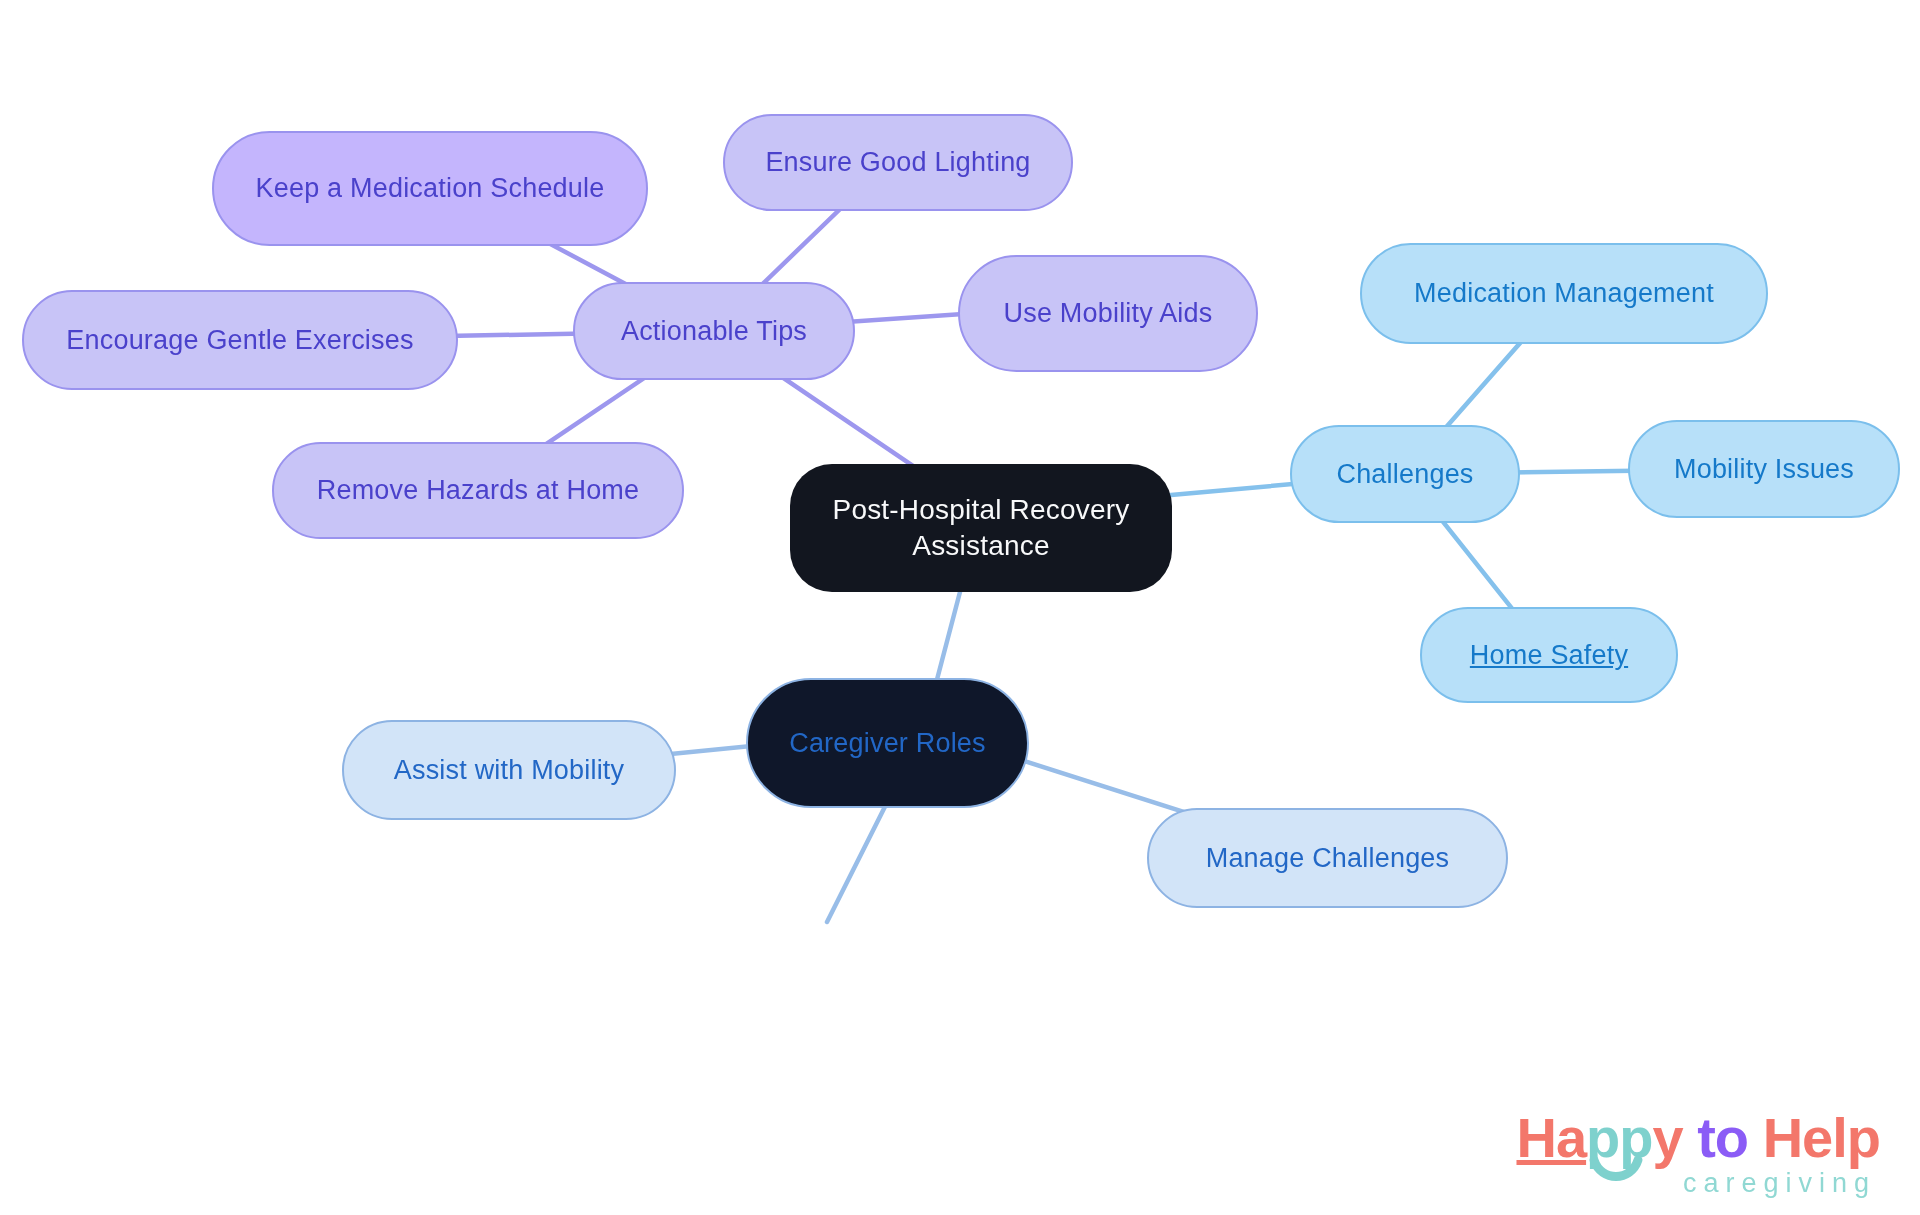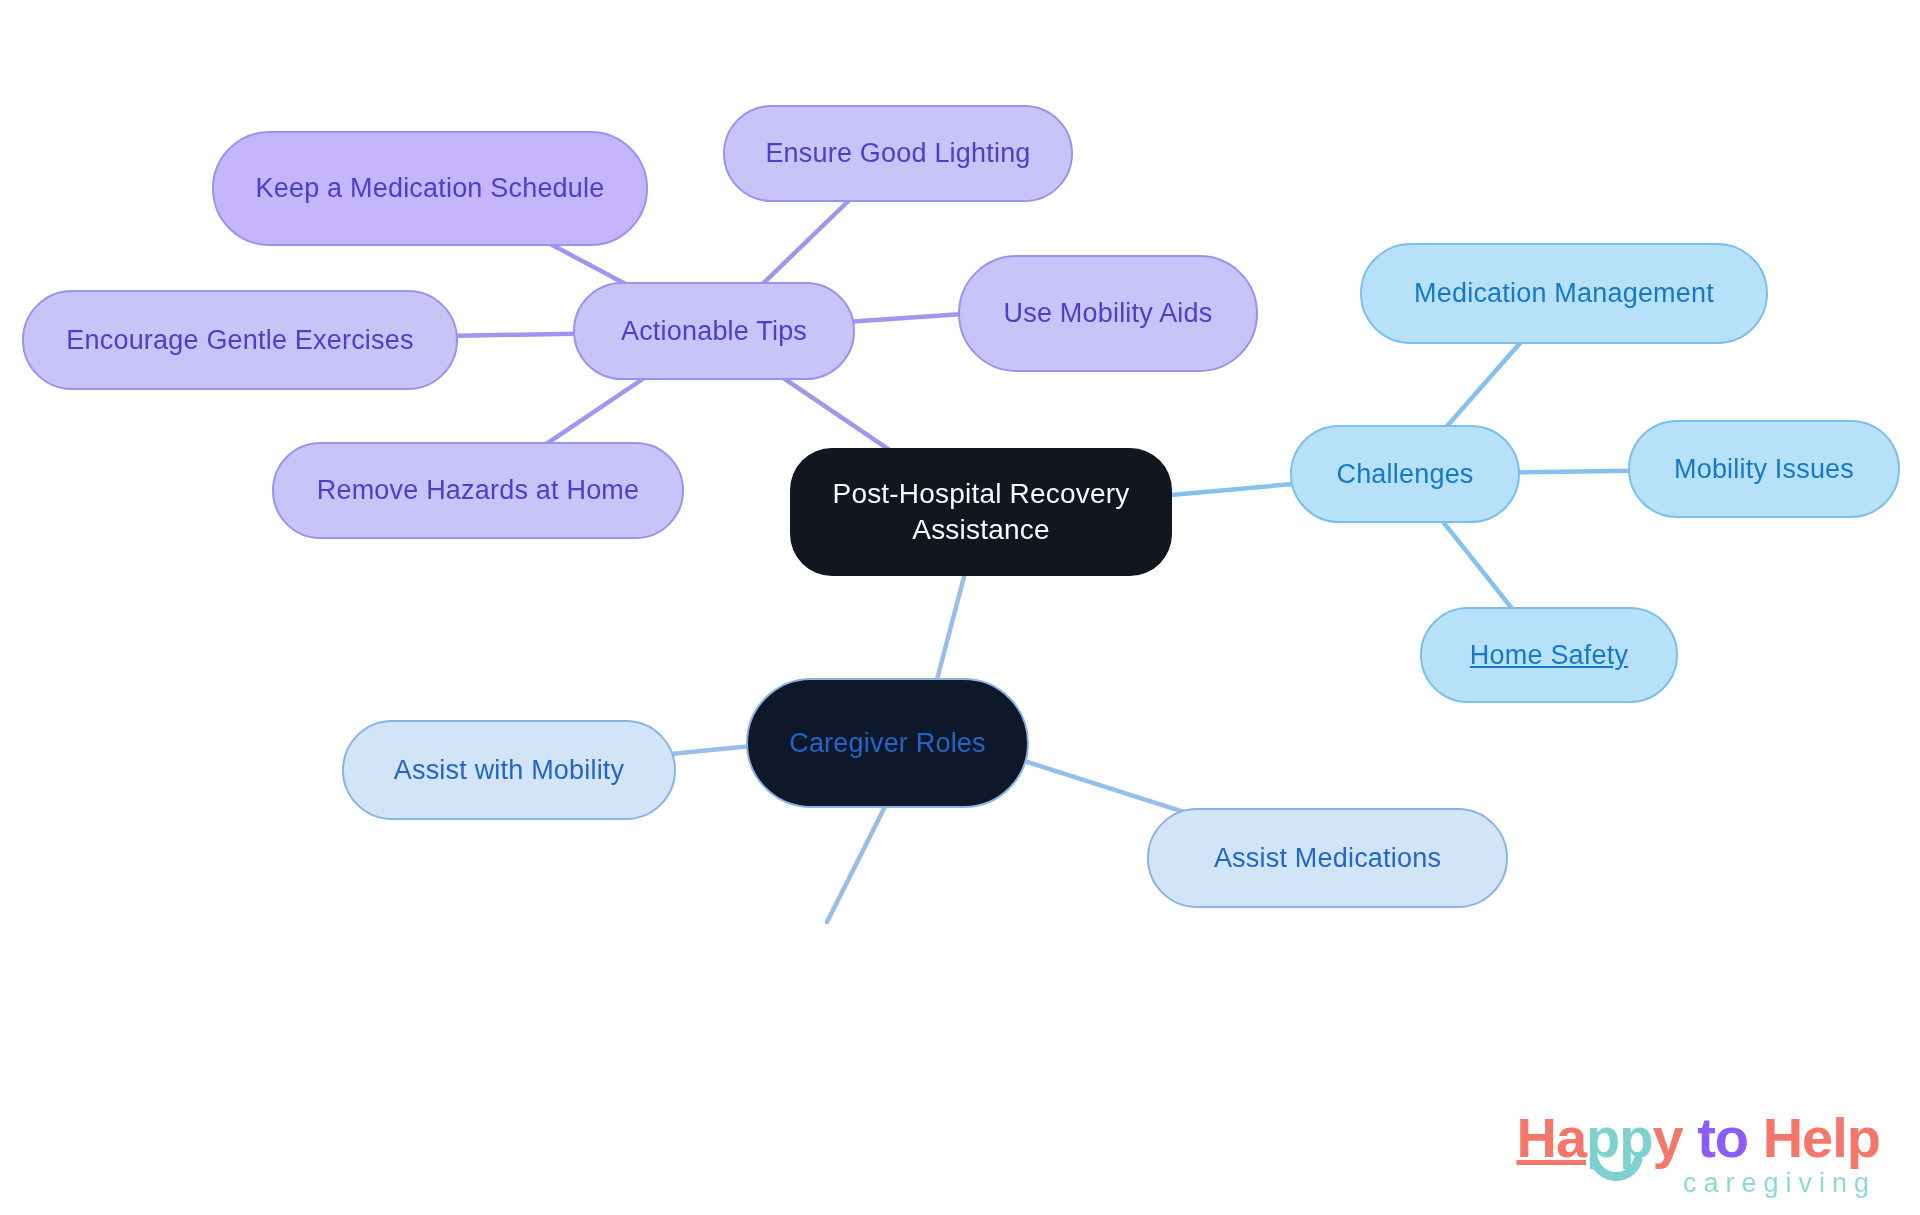--- a/index.html
+++ b/index.html
@@ -4,21 +4,21 @@
 <style>
   html,body{margin:0;padding:0;background:#ffffff;}
   body{width:1920px;height:1215px;position:relative;overflow:hidden;
        font-family:"Liberation Sans",sans-serif;}
   .canvas{position:absolute;inset:0;width:1920px;height:1215px;}
   svg.edges{position:absolute;left:0;top:0;width:1920px;height:1215px;}
   .node{position:absolute;display:flex;align-items:center;justify-content:center;
         border:2px solid transparent;border-radius:999px;font-size:27px;
         white-space:nowrap;box-sizing:border-box;letter-spacing:.2px;}
   .node.central{border-radius:42px;font-size:28px;white-space:normal;
-        text-align:center;line-height:1.3;padding:0 34px;border:none;font-weight:400;}
+        text-align:center;line-height:1.3;padding:0 34px;border:none;font-weight:400;margin-top:16px;}
   
   .logo{position:absolute;right:40px;bottom:16px;text-align:right;}
   .logo-word{font-size:56px;font-weight:bold;line-height:1;letter-spacing:-1px;}
   .logo-word span{white-space:pre;}
   .pp-wrap{position:relative;display:inline-block;}
   .smile{position:absolute;left:1px;top:46px;overflow:visible;}
   .logo-tagline{font-size:27px;letter-spacing:7px;margin-top:2px;padding-right:4px;
         font-weight:400;}
 </style>
 </head>
@@ -43,33 +43,33 @@
     <line x1="981" y1="512" x2="924" y2="729" stroke-width="4.5" stroke-linecap="round" stroke="#98bde8"></line>
     <line x1="924" y1="729" x2="509" y2="770" stroke-width="4.5" stroke-linecap="round" stroke="#98bde8"></line>
     <line x1="924" y1="729" x2="1328" y2="858" stroke-width="4.5" stroke-linecap="round" stroke="#98bde8"></line>
     <line x1="924" y1="729" x2="827" y2="922" stroke-width="4.5" stroke-linecap="round" stroke="#98bde8"></line>
   </svg>
 
   <div class="node central" style="left: 790px; top: 448px; width: 382px; height: 128px; background: rgb(18, 22, 31); border-color: rgb(18, 22, 31); color: rgb(248, 249, 250);">Post-Hospital Recovery Assistance</div>
 
   <div class="node" style="left: 573px; top: 282px; width: 282px; height: 98px; background: rgb(200, 196, 247); border-color: rgb(154, 147, 238); color: rgb(74, 65, 203);">Actionable Tips</div>
   <div class="node" style="left: 212px; top: 131px; width: 436px; height: 115px; background: #c4b5fd; border-color: rgb(154, 147, 238); color: rgb(74, 65, 203);">Keep a Medication Schedule</div>
-  <div class="node" style="left: 723px; top: 105px; width: 350px; height: 97px; background: rgb(200, 196, 247); border-color: rgb(154, 147, 238); color: rgb(74, 65, 203); text-align: center;">Ensure Good Lighting</div>
+  <div class="node" style="left: 723px; top: 114px; width: 350px; height: 97px; background: rgb(200, 196, 247); border-color: rgb(154, 147, 238); color: rgb(74, 65, 203); text-align: center;">Ensure Good Lighting</div>
   <div class="node" style="left: 958px; top: 255px; width: 300px; height: 117px; background: rgb(200, 196, 247); border-color: rgb(154, 147, 238); color: rgb(74, 65, 203);">Use Mobility Aids</div>
   <div class="node" style="left: 22px; top: 290px; width: 436px; height: 100px; background: rgb(200, 196, 247); border-color: rgb(154, 147, 238); color: rgb(74, 65, 203);">Encourage Gentle Exercises</div>
   <div class="node" style="left: 272px; top: 442px; width: 412px; height: 97px; background: rgb(200, 196, 247); border-color: rgb(154, 147, 238); color: rgb(74, 65, 203);">Remove Hazards at Home</div>
 
   <div class="node" style="left: 1290px; top: 425px; width: 230px; height: 98px; background: rgb(183, 224, 249); border-color: rgb(123, 191, 236); color: rgb(21, 121, 201);">Challenges</div>
   <div class="node" style="left: 1360px; top: 243px; width: 408px; height: 101px; background: rgb(183, 224, 249); border-color: rgb(123, 191, 236); color: rgb(21, 121, 201);">Medication Management</div>
   <div class="node" style="left: 1628px; top: 420px; width: 272px; height: 98px; background: rgb(183, 224, 249); border-color: rgb(123, 191, 236); color: rgb(21, 121, 201);">Mobility Issues</div>
   <div class="node" style="left: 1420px; top: 607px; width: 258px; height: 96px; background: rgb(183, 224, 249); border-color: rgb(123, 191, 236); color: rgb(21, 121, 201); text-decoration: underline;">Home Safety</div>
 
   <div class="node" style="left: 746px; top: 678px; width: 283px; height: 130px; background: #0f172a; border-color: rgb(141, 179, 227); color: rgb(34, 103, 198);">Caregiver Roles</div>
   <div class="node" style="left: 342px; top: 720px; width: 334px; height: 100px; background: rgb(210, 228, 248); border-color: rgb(141, 179, 227); color: rgb(34, 103, 198);">Assist with Mobility</div>
-  <div class="node" style="left: 1147px; top: 808px; width: 361px; height: 100px; background: rgb(210, 228, 248); border-color: rgb(141, 179, 227); color: rgb(34, 103, 198);">Assist Medications</div>
+  <div class="node" style="left: 1147px; top: 808px; width: 361px; height: 100px; background: rgb(210, 228, 248); border-color: rgb(141, 179, 227); color: rgb(34, 103, 198);">Manage Challenges</div>
 
   <div class="logo">
     <div class="logo-word">
       <span style="color: rgb(243, 119, 107); text-decoration: underline;">Ha</span><span class="pp-wrap"><span style="color: rgb(126, 209, 205);">pp</span><svg class="smile" width="58" height="32" viewBox="0 0 58 32">
             <path d="M7 4 C 14 26, 44 26, 51 4" fill="none" stroke-width="9" stroke-linecap="round" stroke="#7ed1cd"></path>
           </svg></span><span style="color: rgb(243, 119, 107);">y</span><span style="color: #8b5cf6;"> to </span><span style="color: rgb(243, 119, 107);">Help</span>
     </div>
     <div class="logo-tagline" style="color: rgb(144, 216, 211);">caregiving</div>
   </div>
 

